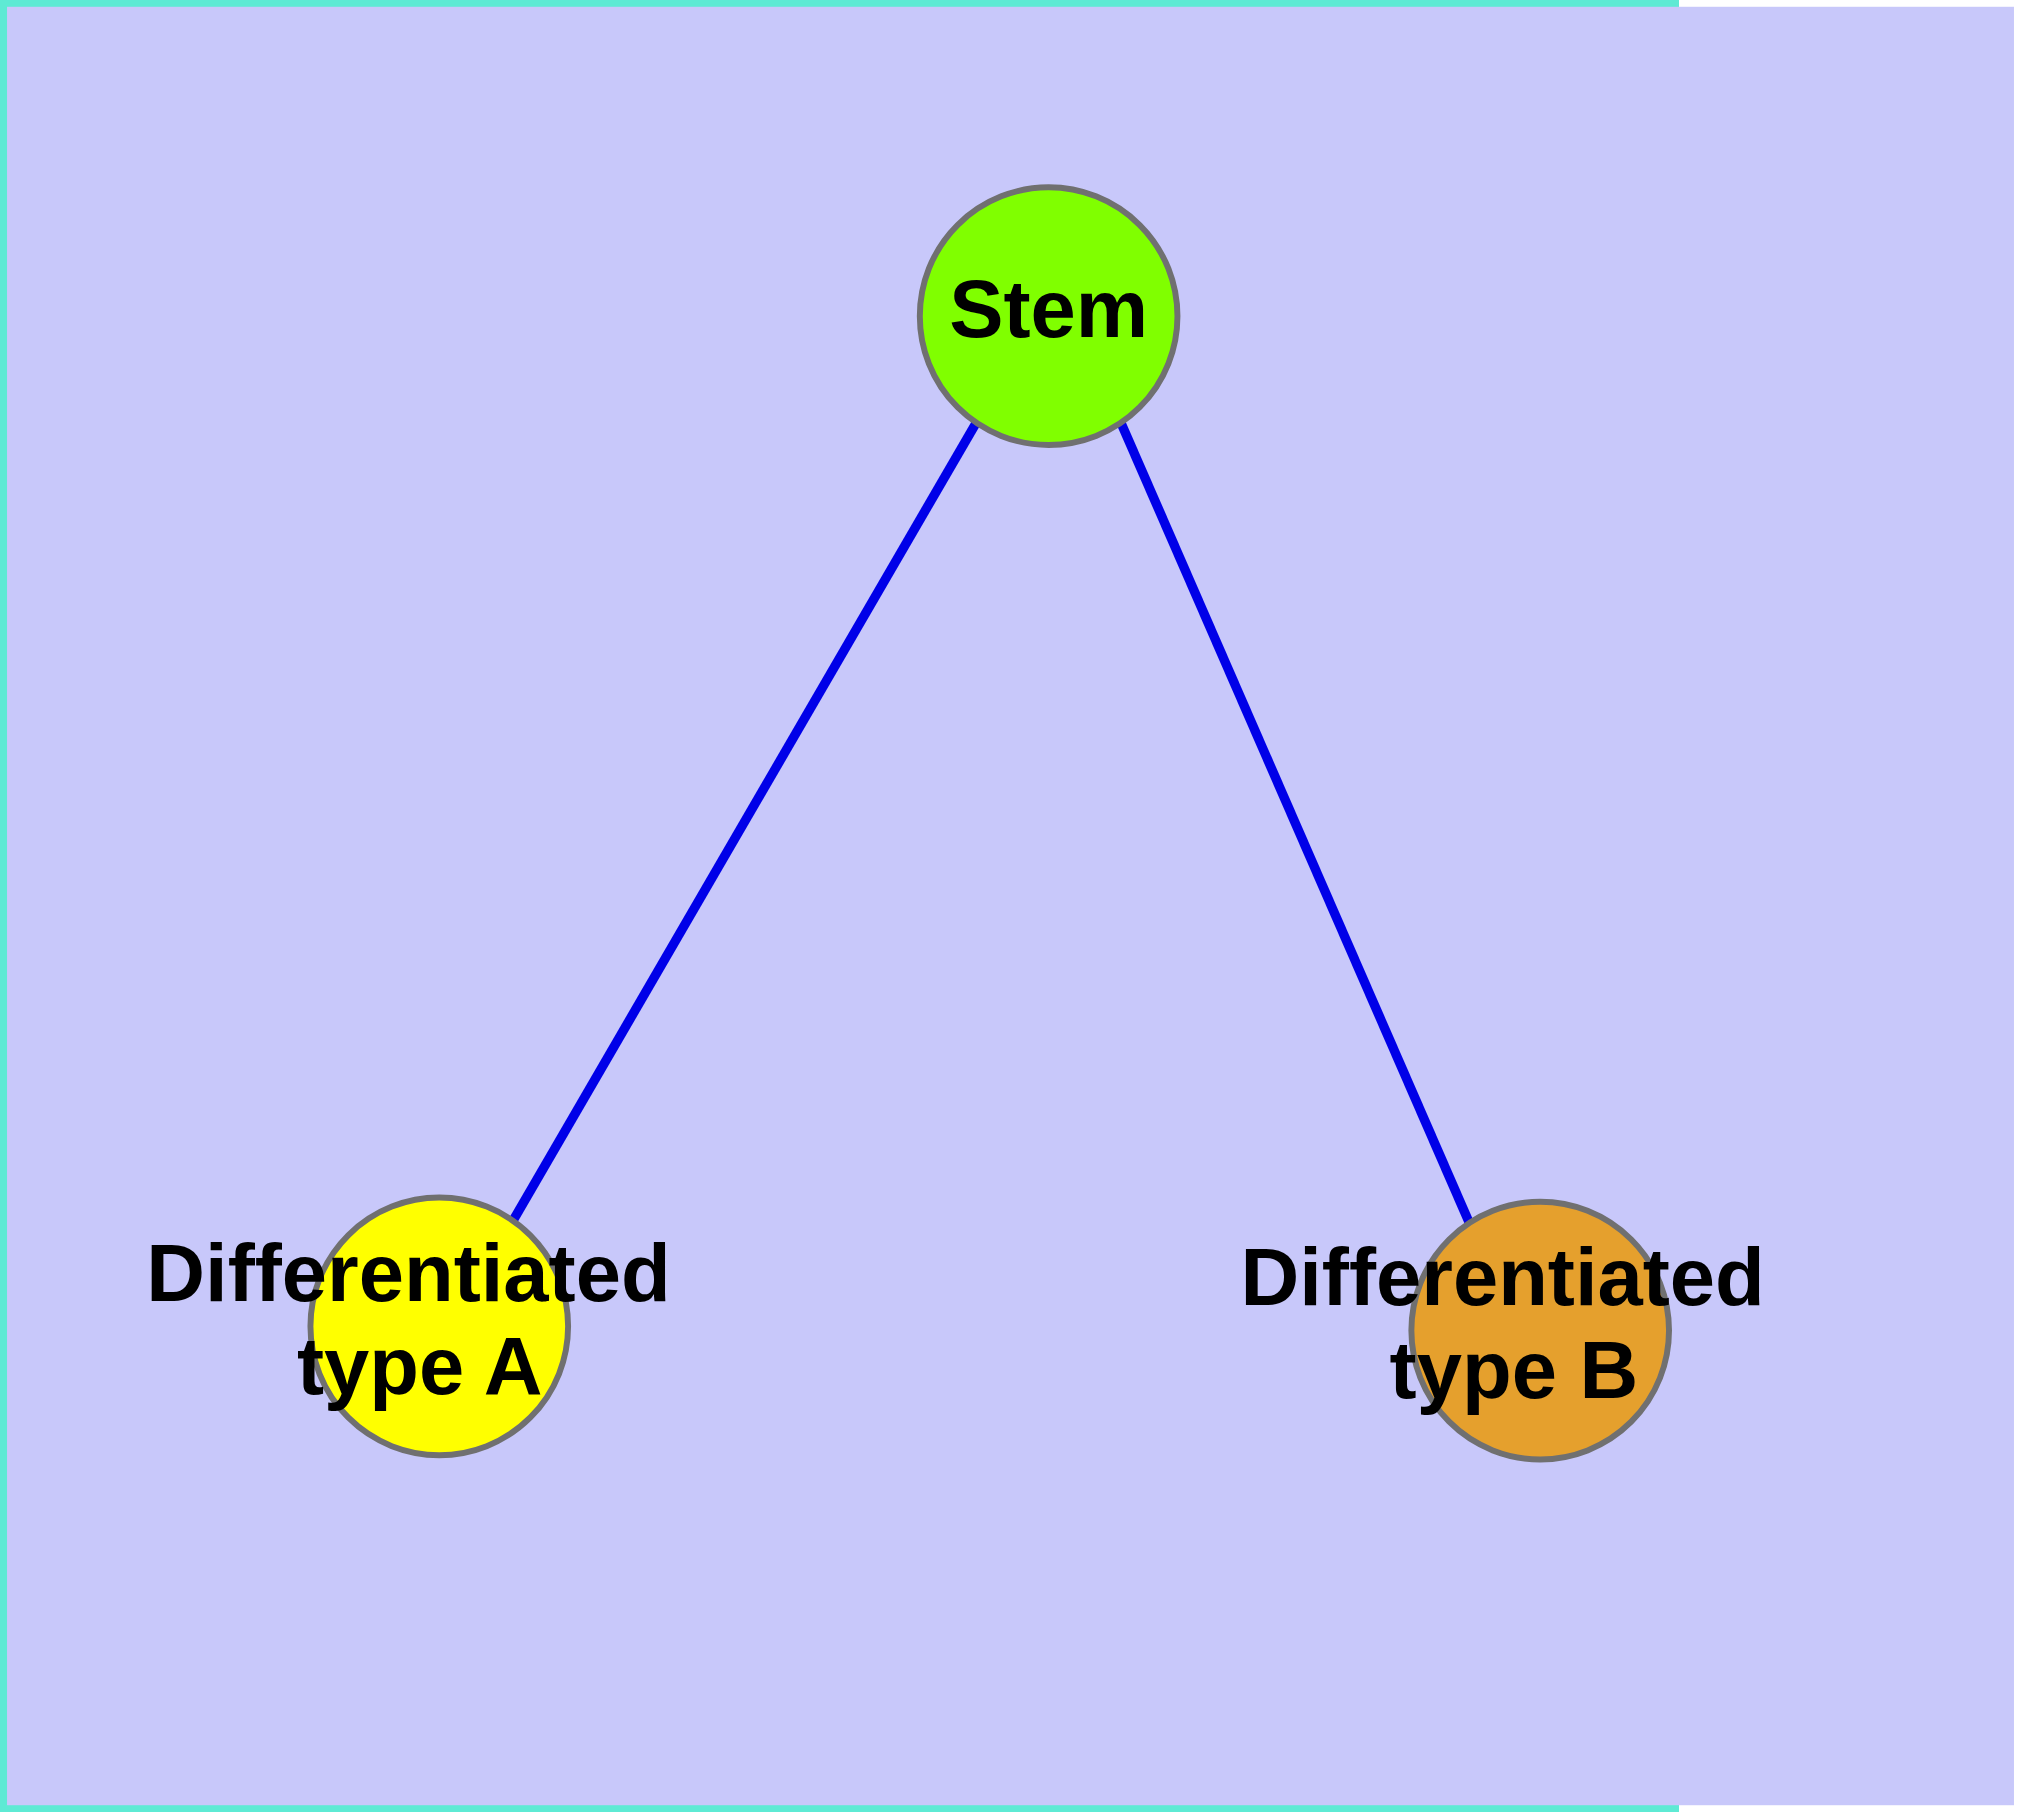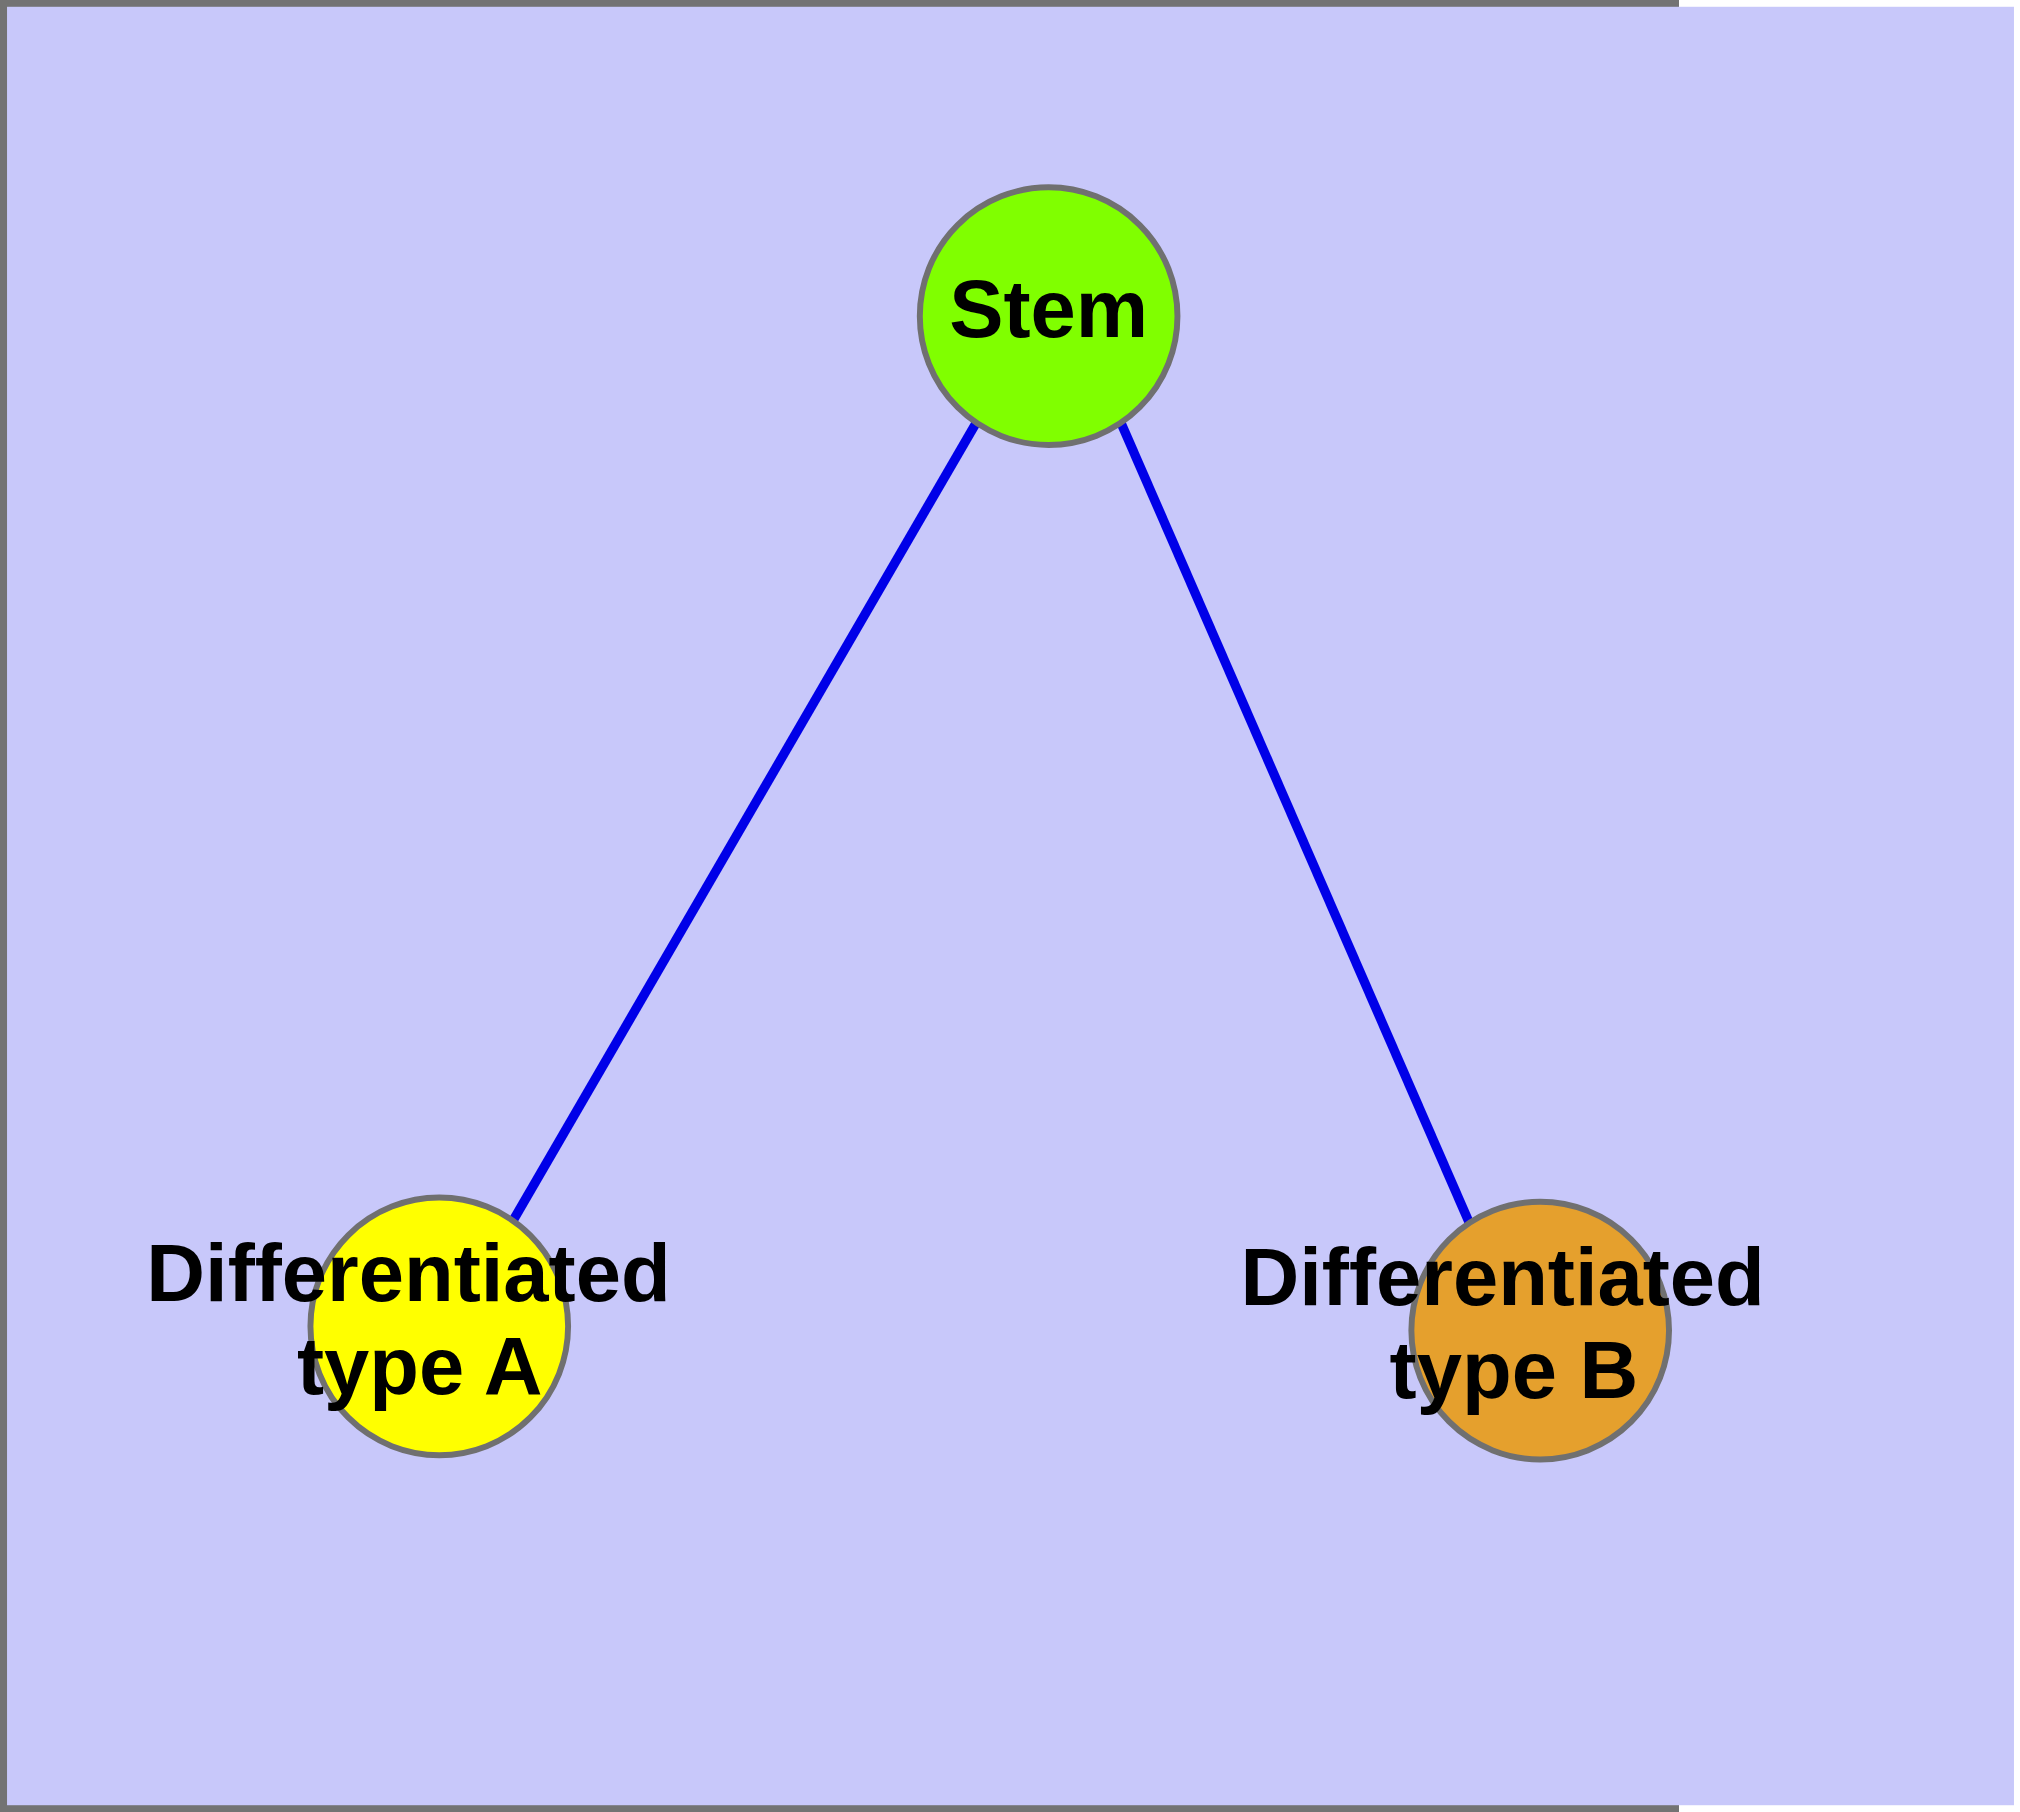--- a/index.html
+++ b/index.html
@@ -32,21 +32,21 @@
     font-family: "Liberation Sans", sans-serif;
     font-weight: bold;
     fill: #000000;
     text-anchor: middle;
     dominant-baseline: middle;
   }
 </style>
 </head>
 <body>
 
-<div id="graph-canvas" style="width: 1679px; height: 1812px; background: #737373;">
+<div id="graph-canvas" style="width: 1679px; height: 1812px; background: #5eead4;">
   <svg id="graph-svg" viewBox="0 0 2384 2138" xmlns="http://www.w3.org/2000/svg">
 
     <rect id="plot-background" x="8" y="8" width="2368" height="2122" fill="#c8c8fa"></rect>
 
     <g id="edges-layer">
       <line id="edge-stem-diff_a" x1="1152" y1="498" x2="604" y2="1442" stroke="#0000e8" stroke-width="11" stroke-linecap="butt"></line>
       <line id="edge-stem-diff_b" x1="1322" y1="498" x2="1733" y2="1442" stroke="#0000e8" stroke-width="11" stroke-linecap="butt"></line>
     </g>
 
     <g id="nodes-layer">

